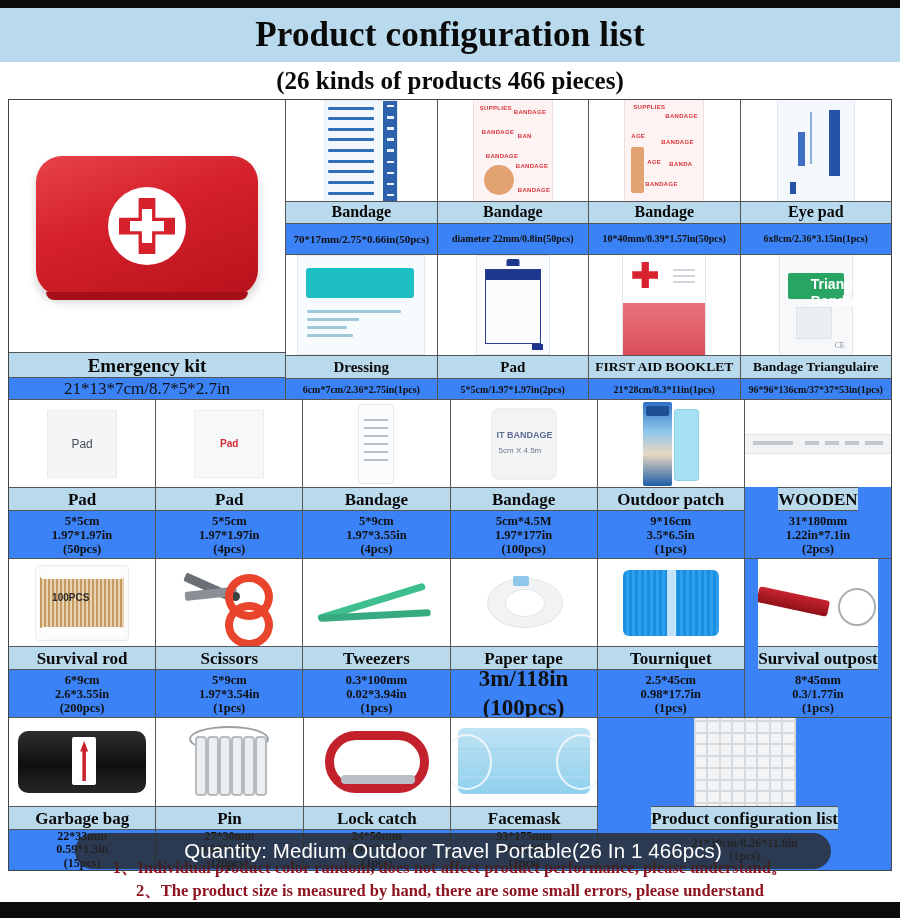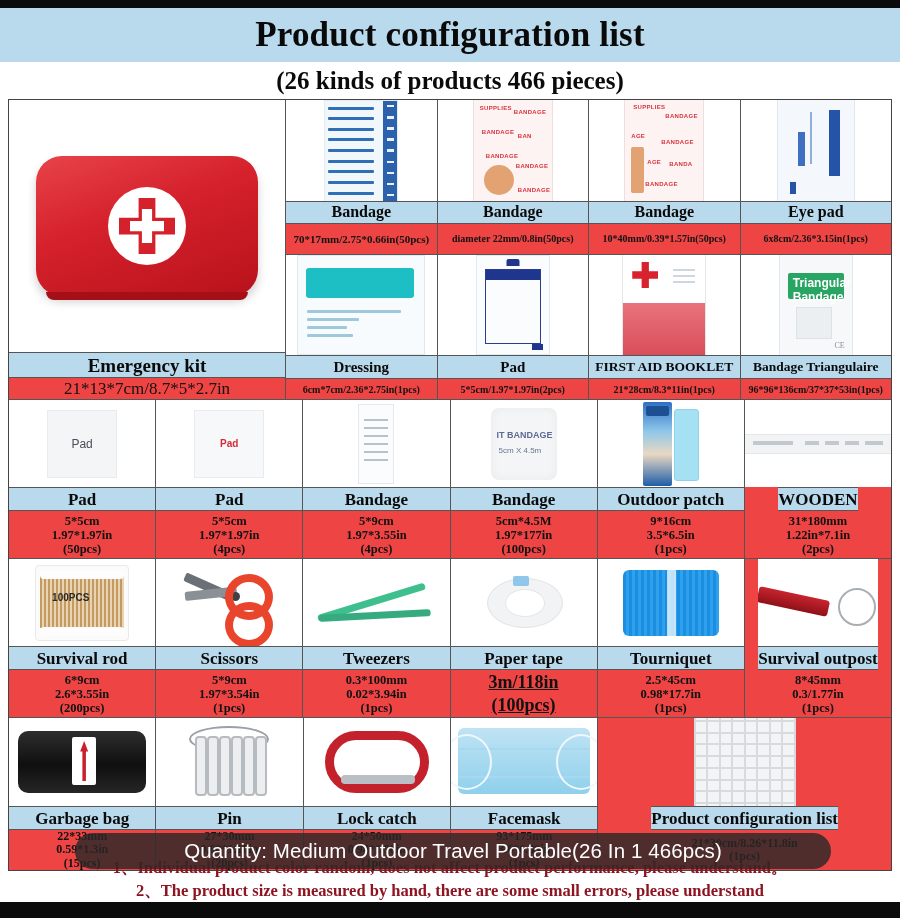--- a/index.html
+++ b/index.html
@@ -34,21 +34,21 @@
   }
 
   .grid{
     position:relative;
     margin:0 8px;
     border:1px solid #444;
     background:#fff;
   }
 
   
-  .cell{border-right:1px solid #555;box-sizing:border-box;overflow:hidden;background:#ef4444;}
+  .cell{border-right:1px solid #555;box-sizing:border-box;overflow:hidden;background:#3b82f6;}
   .cell:last-child{border-right:none;}
   .row{display:flex;border-bottom:1px solid #555;box-sizing:border-box;}
   .row:last-child{border-bottom:none;}
 
   .pic{
     display:flex;align-items:center;justify-content:center;
     background:#fff;overflow:hidden;box-sizing:border-box;
   }
   .label{
     background:#b9d9ec;text-align:center;
@@ -86,21 +86,21 @@
   .label.tight{font-size:13.5px;}
   .spec.tight{font-size:10px;}
 
   
   .row6{height:159px;}
   .row6 .c{flex:1;display:flex;flex-direction:column;border-right:1px solid #555;box-sizing:border-box;}
   .row6 .c:last-child{border-right:none;align-items:center;}
   .row6 .pic{height:88px;}
   .row6 .label{height:24px;font-size:17px;}
   .row6 .spec{height:47px;font-size:12.5px;}
-  .spec.big{font-size:18px;line-height:1.25;text-decoration:underline;}
+  .spec.big{font-size:23px;line-height:1.25;}
 
   .rowD{height:152px;}
   .rowD .pic{height:88px;}
   .rowD .label{height:24px;font-size:17px;}
   .rowD .spec{height:40px;font-size:12px;}
   .rowD .c2span{flex:2;}
 
   
   .notes{
     position:absolute;left:0;right:0;bottom:16px;
@@ -198,21 +198,21 @@
   .booklet .top{position:absolute;left:0;top:0;right:0;height:48%;background:#fff;}
   .booklet .bot{position:absolute;left:0;bottom:0;right:0;height:52%;background:linear-gradient(180deg,#e8737c,#d94c57);}
   .booklet .cross{position:absolute;left:9px;top:9px;width:26px;height:26px;background:#d8222e;
     clip-path:polygon(36% 0,64% 0,64% 36%,100% 36%,100% 64%,64% 64%,64% 100%,36% 100%,36% 64%,0 64%,0 36%,36% 36%);}
   .booklet .ln{position:absolute;right:10px;width:22px;height:2px;background:#cfd6dd;}
 
   .tri{
     width:72px;height:100px;background:#f6f8fa;border:1px solid #e2e7ec;position:relative;
   }
   .tri .g{position:absolute;left:8px;top:18px;right:8px;height:26px;background:#28a463;border-radius:2px;}
-  .tri .g span{position:absolute;left:5px;top:3px;color:#fff;font-size:12px;font-family:"Liberation Sans",sans-serif;font-weight:bold;line-height:1.2;}
+  .tri .g span{position:absolute;left:23px;top:3px;color:#fff;font-size:14px;font-family:"Liberation Sans",sans-serif;font-weight:bold;line-height:1.2;}
   .tri .win{position:absolute;left:16px;bottom:16px;width:34px;height:30px;background:#eceff2;border:1px solid #dde2e7;}
   .tri .ce{position:absolute;right:7px;bottom:5px;font-size:8px;color:#8a939c;font-family:"Liberation Serif",serif;}
 
   .padsq{
     width:68px;height:66px;background:#f4f5f7;border:1px solid #e9ebee;
     display:flex;align-items:center;justify-content:center;
     color:#4a4f55;font-size:12px;font-family:"Liberation Sans",sans-serif;
   }
   .padsq.red{color:#cf2c37;font-size:10px;font-weight:bold;background:#f7f8f9;}
 

